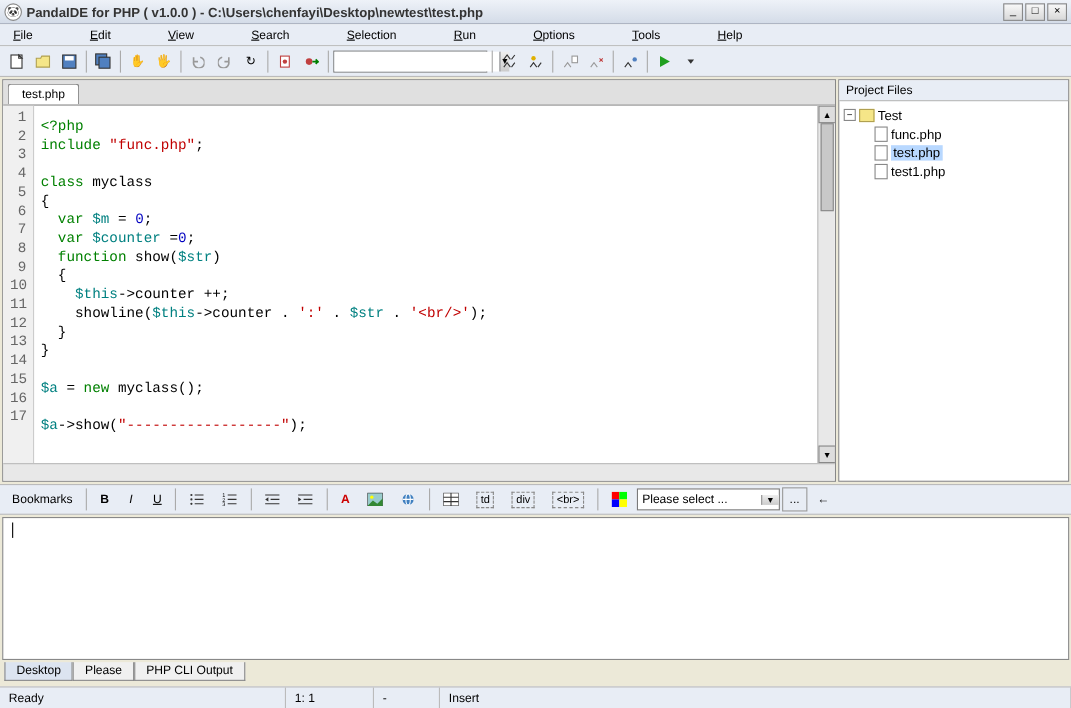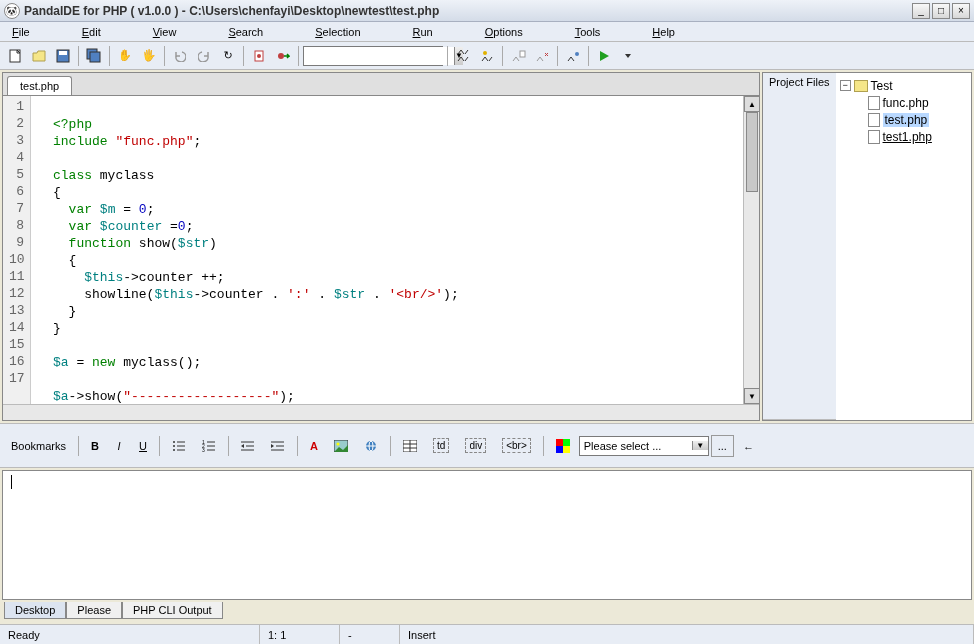--- a/index.html
+++ b/index.html
@@ -139,27 +139,26 @@
   width: 28px;
   text-align: right;
   padding: 2px 6px;
   color: #666;
   font-family: "Courier New", monospace;
   font-size: 13px;
   line-height: 17px;
 }
 .code {
   flex: 1;
-  padding: 20px 6px;
+  padding: 10px 6px;
   font-family: "Courier New", monospace;
   font-size: 13px;
   line-height: 17px;
   white-space: pre;
   overflow: hidden;
-  margin-left: 16px;
 }
 .vscroll {
   width: 16px;
   background: #e8e8e8;
   border-left: 1px solid #bbb;
   position: relative;
 }
 .vscroll-thumb {
   position: absolute;
   top: 16px;
@@ -187,21 +186,21 @@
 .kw { color: #008000; }
 .str { color: #c00000; }
 .num { color: #0000c0; }
 .var { color: #008080; }
 .side-pane {
   width: 210px;
   margin: 2px 2px 2px 0;
   border: 1px solid #888;
   background: #fff;
   display: flex;
-  flex-direction: row;
+  flex-direction: column;
 }
 .side-header {
   background: #e8edf5;
   border-bottom: 1px solid #bbb;
   padding: 3px 6px;
   font-size: 11px;
 }
 .tree {
   padding: 4px;
   font-size: 12px;
@@ -230,21 +229,21 @@
 .file-icon {
   width: 12px; height: 14px;
   background: #fff;
   border: 1px solid #888;
 }
 .tree-selected {
   background: #b8d8ff;
   padding: 0 2px;
 }
 .secondary-toolbar {
-  height: 45px;
+  height: 28px;
   background: #e8edf5;
   border-top: 1px solid #bbb;
   border-bottom: 1px solid #bbb;
   display: flex;
   align-items: center;
   padding: 0 4px;
   gap: 2px;
 }
 .st-btn {
   padding: 2px 6px;
@@ -497,21 +496,21 @@
           <span>Test</span>
         </div>
         <div class="tree-row" style="padding-left: 28px;">
           <div class="file-icon"></div>
           <span>func.php</span>
         </div>
         <div class="tree-row" style="padding-left: 28px;">
           <div class="file-icon"></div>
           <span class="tree-selected">test.php</span>
         </div>
-        <div class="tree-row" style="padding-left: 28px; text-decoration: underline;">
+        <div class="tree-row" style="padding-left: 28px;">
           <div class="file-icon"></div>
           <span>test1.php</span>
         </div>
       </div>
   </div>
 </div>
 
 <div class="secondary-toolbar">
   <div class="st-btn">Bookmarks</div>
   <div class="st-sep"></div>

